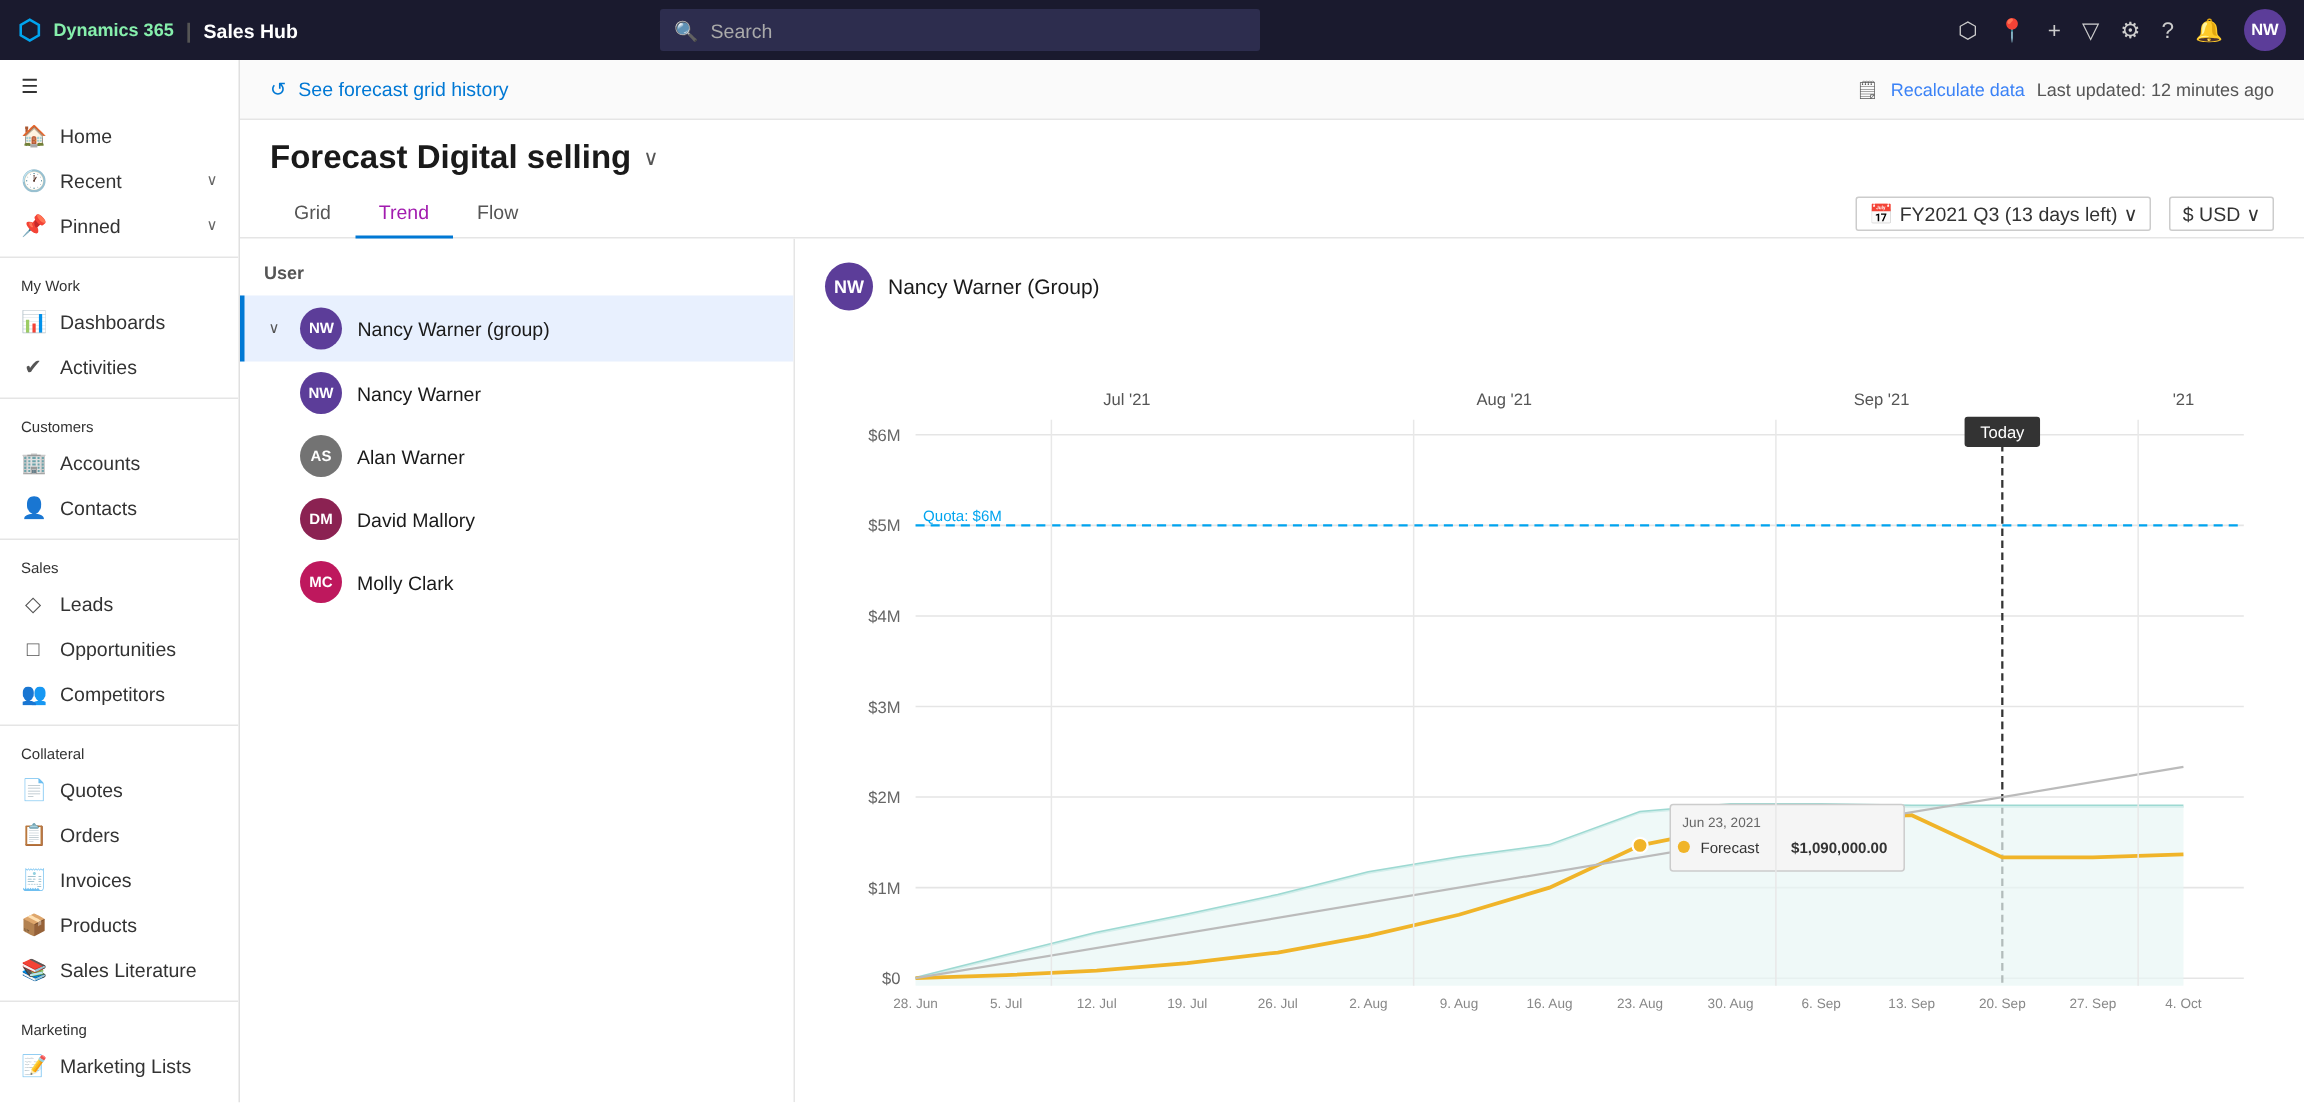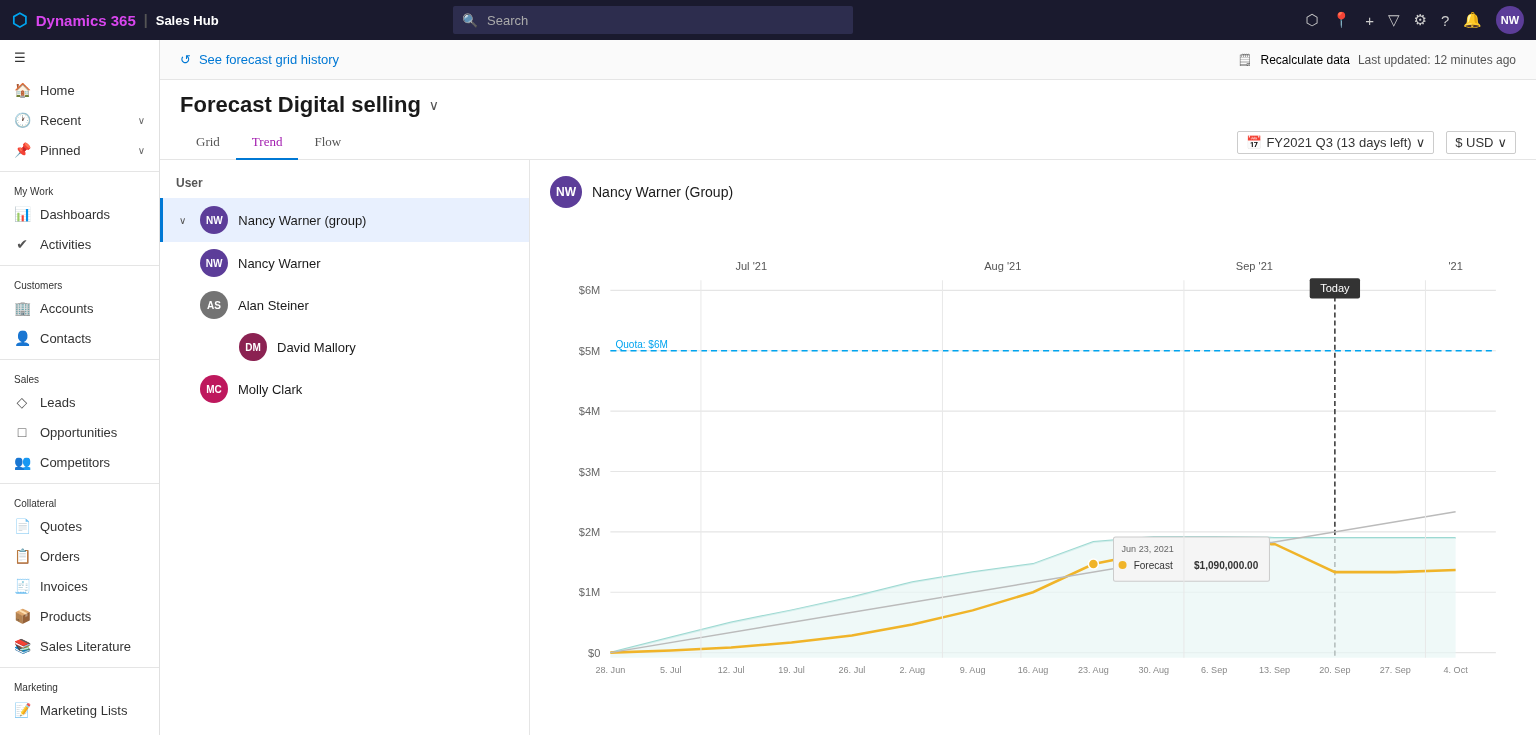--- a/index.html
+++ b/index.html
@@ -4,21 +4,21 @@
   <style>
     * { margin: 0; padding: 0; box-sizing: border-box; }
     body { font-family: 'Segoe UI', sans-serif; font-size: 13px; background: #fff; overflow: hidden; width: 1536px; height: 735px; }
 
     
     .top-nav {
       display: flex; align-items: center; height: 40px;
       background: #1a1a2e; color: #fff; padding: 0 12px; gap: 16px;
     }
     .top-nav-brand { display: flex; align-items: center; gap: 8px; font-weight: 600; font-size: 14px; }
-    .top-nav-brand .dynamics { color: #d946ef; font-size: 15px; }
+    .top-nav-brand .dynamics { color: #86efac; font-size: 12px; }
     .top-nav-brand .separator { color: #555; }
     .top-nav-brand .hub { color: #fff; font-size: 13px; }
     .top-nav-search {
       flex: 1; max-width: 400px; margin: 0 auto;
       display: flex; align-items: center; background: #2d2d4e; border-radius: 2px;
       padding: 0 10px; height: 28px; gap: 8px; color: #aaa; font-size: 13px;
     }
     .top-nav-icons { display: flex; align-items: center; gap: 14px; margin-left: auto; }
     .top-nav-icons span { color: #ccc; font-size: 15px; cursor: pointer; }
     .avatar-circle {
@@ -50,37 +50,37 @@
     .content { flex: 1; display: flex; flex-direction: column; overflow: hidden; }
 
     
     .content-topbar {
       display: flex; align-items: center; justify-content: space-between;
       padding: 8px 20px; border-bottom: 1px solid #e5e5e5; background: #fafafa;
       min-height: 40px;
     }
     .topbar-left { display: flex; align-items: center; gap: 8px; color: #0078d4; font-size: 13px; cursor: pointer; }
     .topbar-right { display: flex; align-items: center; gap: 8px; color: #555; font-size: 12px; }
-    .topbar-right .recalc { color: #000000; cursor: pointer; }
+    .topbar-right .recalc { color: #3b82f6; cursor: pointer; }
 
     
     .page-header { padding: 12px 20px 0; }
     .page-title-row { display: flex; align-items: center; gap: 8px; margin-bottom: 8px; }
     .page-title { font-size: 22px; font-weight: 600; color: #1a1a1a; }
     .page-title-chevron { color: #555; font-size: 14px; cursor: pointer; }
 
     
     .tabs-row {
       display: flex; align-items: center; justify-content: space-between;
       padding: 0 20px; border-bottom: 1px solid #e5e5e5;
     }
     .tabs { display: flex; gap: 0; }
     .tab {
       padding: 8px 16px; cursor: pointer; color: #555; font-size: 13px;
-      border-bottom: 2px solid transparent; margin-bottom: -1px; font-family: Liberation Serif, serif;
+      border-bottom: 2px solid transparent; margin-bottom: -1px;
     }
     .tab.active { color: #a21caf; border-bottom: 2px solid #0078d4; font-weight: 500; }
     .tabs-right { display: flex; align-items: center; gap: 12px; font-size: 13px; color: #555; }
     .tabs-right-btn {
       display: flex; align-items: center; gap: 4px; cursor: pointer; color: #333;
       border: 1px solid #ccc; border-radius: 2px; padding: 3px 8px; background: #fff;
     }
 
     
     .main-content { display: flex; flex: 1; overflow: hidden; }
@@ -288,24 +288,24 @@
           <div class="user-avatar" style="background:#5c3d99;">NW</div>
           <span class="user-name">Nancy Warner (group)</span>
         </div>
 
         <div class="user-item">
           <div class="user-avatar" style="background:#5c3d99;">NW</div>
           <span class="user-name">Nancy Warner</span>
         </div>
         <div class="user-item">
           <div class="user-avatar" style="background:#737373;">AS</div>
-          <span class="user-name">Alan Steiner</span>
+          <span class="user-name">Alan Warner</span>
         </div>
         <div class="user-item">
-          <div class="user-avatar" style="background:#8b2252;margin-left:39px;">DM</div>
+          <div class="user-avatar" style="background:#8b2252;">DM</div>
           <span class="user-name">David Mallory</span>
         </div>
         <div class="user-item">
           <div class="user-avatar" style="background:#be185d;">MC</div>
           <span class="user-name">Molly Clark</span>
         </div>
       </div>
 
       <div class="chart-panel">
         <div class="chart-user-header">

